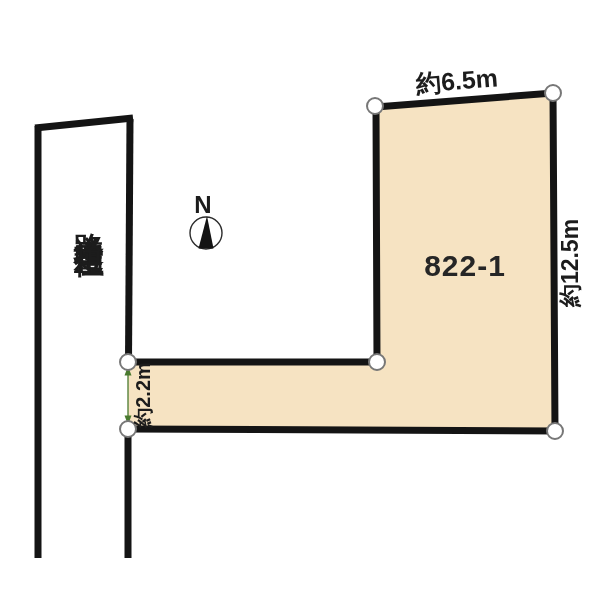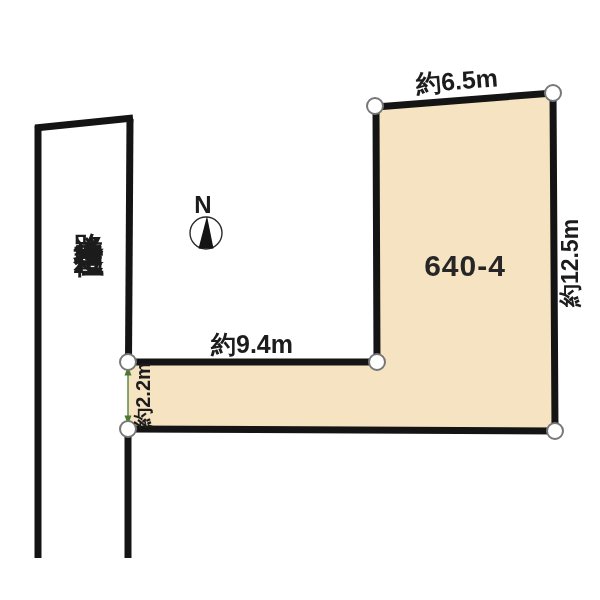--- a/index.html
+++ b/index.html
@@ -70,19 +70,18 @@
   </svg>
 
   <div class="lbl" id="road-label" style="left:68px;top:224px;">位置指定道路</div>
 
   <div class="lbl" id="n-label" style="left:203px;top:205px;">N</div>
 
   <div class="lbl dim-lg rot-top" style="left:457px;top:81px;">約6.5m</div>
 
   <div class="lbl dim-md rot-90" style="left:570px;top:263px;">約12.5m</div>
 
-  <div class="lbl" id="parcel-label" style="left:465px;top:266px;">640-4</div>
+  <div class="lbl" id="parcel-label" style="left:465px;top:266px;">822-1</div>
 
-  <div class="lbl dim-lg" style="left:252px;top:344px;">約9.4m</div>
 
   <div class="lbl dim-sm rot-90" style="left:143px;top:395px;">約2.2m</div>
 
 </div>
 
 </body></html>

